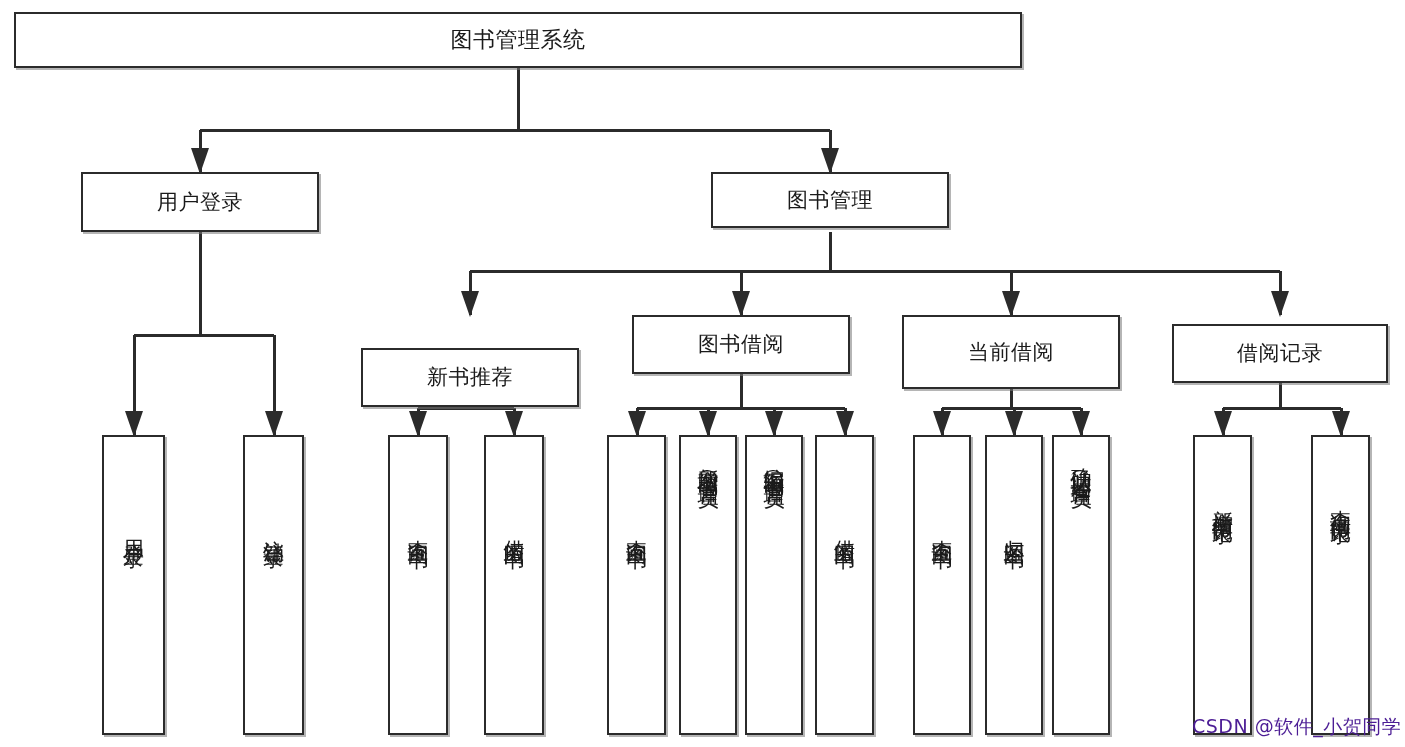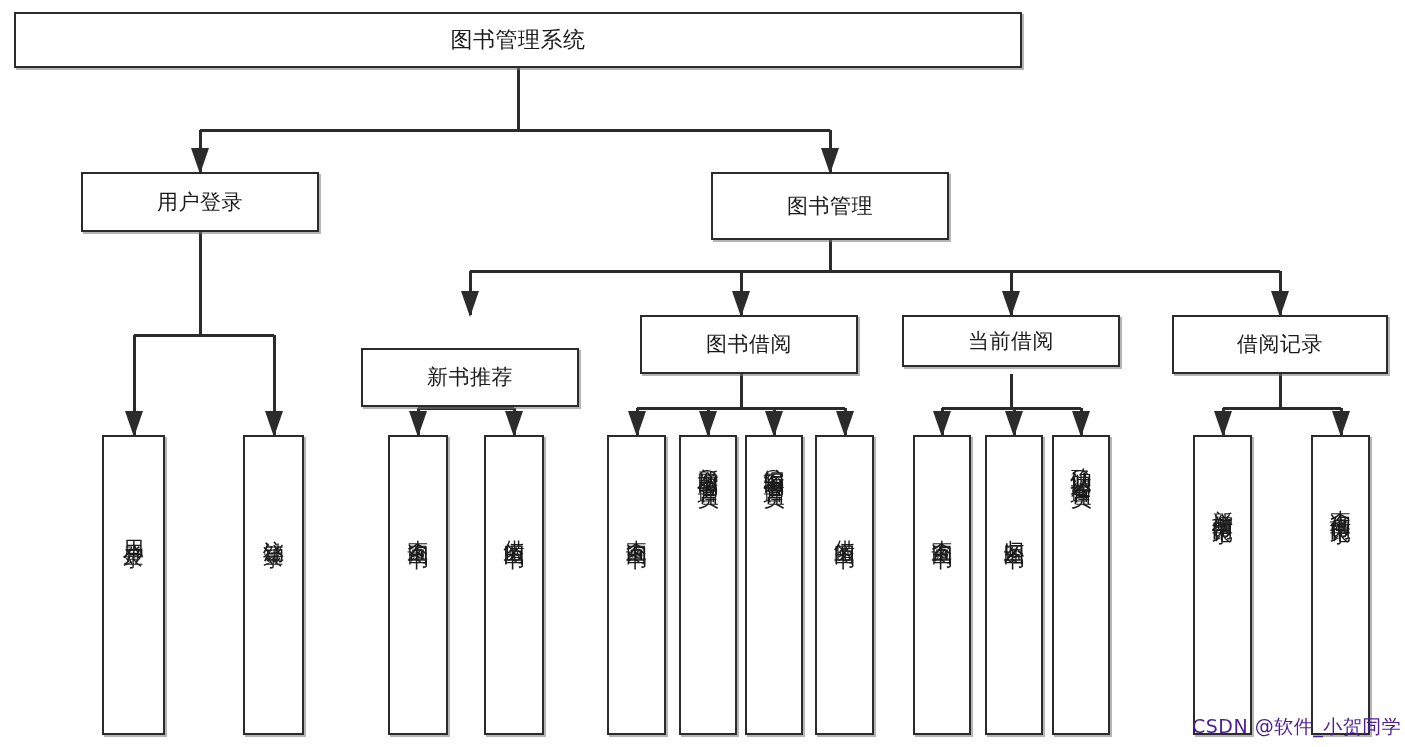--- a/index.html
+++ b/index.html
@@ -140,33 +140,33 @@
       <polygon points="1332,411 1350,411 1341,437" fill="#2b2b2b"></polygon>
     </svg>
 
   <div id="node-layer">
       <div class="node horiz root" style="left: 14px; top: 12px; width: 1008px; height: 56px;">
         <span class="node-label">图书管理系统</span>
       </div>
       <div class="node horiz" style="left: 81px; top: 172px; width: 238px; height: 60px;">
         <span class="node-label">用户登录</span>
       </div>
-      <div class="node horiz" style="left: 711px; top: 172px; width: 238px; height: 68px;">
+      <div class="node horiz" style="left: 711px; top: 172px; width: 238px; height: 56px;">
         <span class="node-label">图书管理</span>
       </div>
       <div class="node horiz" style="left: 361px; top: 315px; width: 218px; height: 59px; margin-top: 33px;">
         <span class="node-label">新书推荐</span>
       </div>
-      <div class="node horiz" style="left: 632px; top: 315px; width: 218px; height: 59px; margin-left: 8px;">
+      <div class="node horiz" style="left: 632px; top: 315px; width: 218px; height: 59px;">
         <span class="node-label">图书借阅</span>
       </div>
-      <div class="node horiz" style="left: 902px; top: 315px; width: 218px; height: 52px;">
+      <div class="node horiz" style="left: 902px; top: 315px; width: 218px; height: 74px;">
         <span class="node-label">当前借阅</span>
       </div>
-      <div class="node horiz" style="left: 1172px; top: 315px; width: 216px; height: 59px;">
+      <div class="node horiz" style="left: 1172px; top: 324px; width: 216px; height: 59px;">
         <span class="node-label">借阅记录</span>
       </div>
       <div class="node vert mid" style="left: 102px; top: 435px; width: 63px; height: 300px;">
         <span class="node-label">用户登录</span>
       </div>
       <div class="node vert mid" style="left: 243px; top: 435px; width: 61px; height: 300px;">
         <span class="node-label">注销登录</span>
       </div>
       <div class="node vert mid" style="left: 388px; top: 435px; width: 60px; height: 300px;">
         <span class="node-label">查询图书</span>

